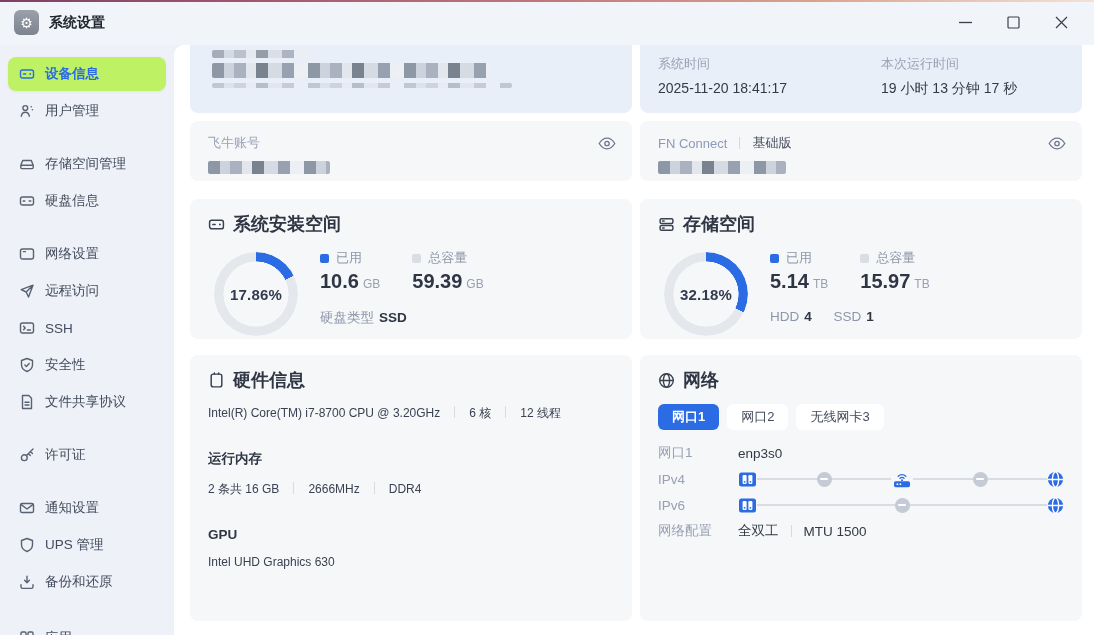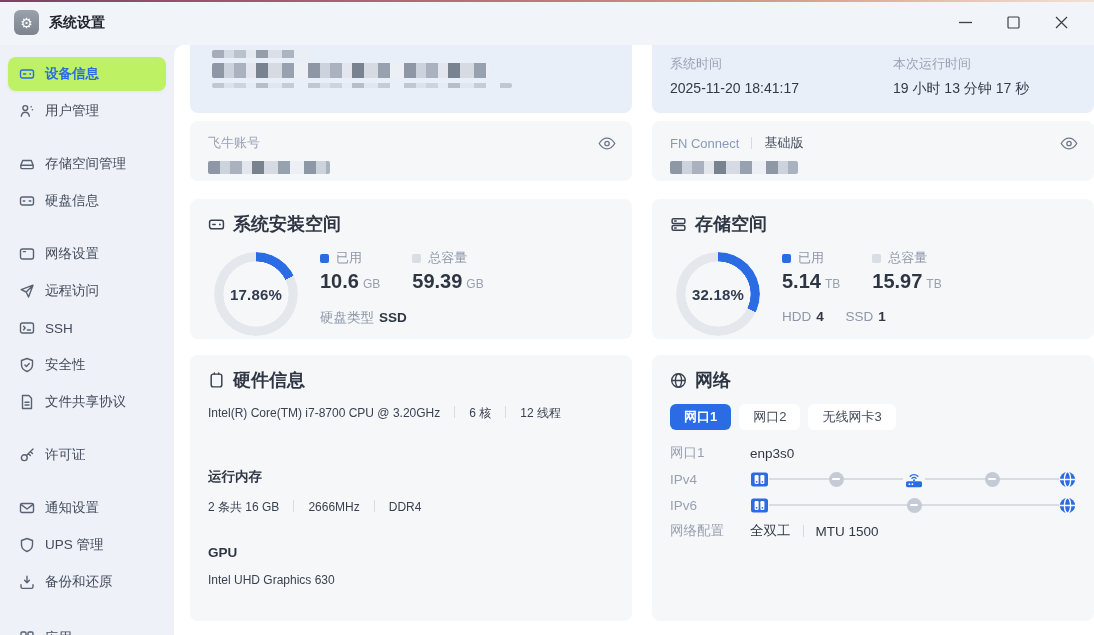--- a/index.html
+++ b/index.html
@@ -26,21 +26,21 @@
   .sb-item .sb-ico { width:17px; height:17px; flex:none; display:flex; align-items:center; justify-content:center; color:#596272; }
   .sb-item.active { background:#bef264; color:#2b6be4; font-weight:600; box-shadow:0 1px 3px rgba(40,60,110,.06); }
   .sb-item.active .sb-ico { color:#2b6be4; }
   .sb-gap { height:16px; } .sb-gap.lg { height:19px; }
 
   
   .main { position:absolute; top:45px; left:174px; right:0; bottom:0; background:#ffffff;
           border-top-left-radius:10px; overflow:hidden; }
   .row { position:absolute; }
   .col-l { left:16px;  width:442px; position:absolute; top:0; bottom:0; }
-  .col-r { left:478px; width:442px; position:absolute; top:0; bottom:0; }
+  .col-r { left:466px; width:442px; position:absolute; top:0; bottom:0; }
   .r1 { top:-36px; height:104px; left:0; right:0; }
   .r2 { top:76px;  height:60px;  left:0; right:0; }
   .r3 { top:154px; height:140px; left:0; right:0; }
   .r4 { top:310px; height:266px; left:0; right:0; }
   .card { position:absolute; inset:0; border-radius:8px; background:#f6f7f9; overflow:hidden; }
   .card.blue { background:#e9eff9; }
 
   
   .mosaic { border-radius:2px;
     background-image:repeating-linear-gradient(90deg,#8e97a6 0 12px,#cdd3dc 12px 22px,#aab2bf 22px 34px,
@@ -434,21 +434,21 @@
                 <svg width="17" height="17" viewBox="0 0 16 16" fill="none" stroke="currentColor" stroke-width="1.4" stroke-linecap="round" stroke-linejoin="round">
                   <rect x="3" y="2" width="10" height="12" rx="2"></rect>
                   <path d="M6 2V1M10 2V1"></path>
                 </svg>
               </span>
             <span>硬件信息</span>
           </div>
           <div class="hw-line">
             <span>Intel(R) Core(TM) i7-8700 CPU @ 3.20GHz</span><span class="sep"></span><span>6 核</span><span class="sep"></span><span>12 线程</span>
           </div>
-          <div class="hw-head" style="margin-top:46px;">运行内存</div>
+          <div class="hw-head" style="margin-top:28px;">运行内存</div>
           <div class="hw-line">
             <span>2 条共 16 GB</span><span class="sep"></span><span>2666MHz</span><span class="sep"></span><span>DDR4</span>
           </div>
           <div class="hw-head" style="margin-top:29px;">GPU</div>
           <div class="hw-line">
             <span>Intel UHD Graphics 630</span>
           </div>
         </div>
       </div>
     </div>

